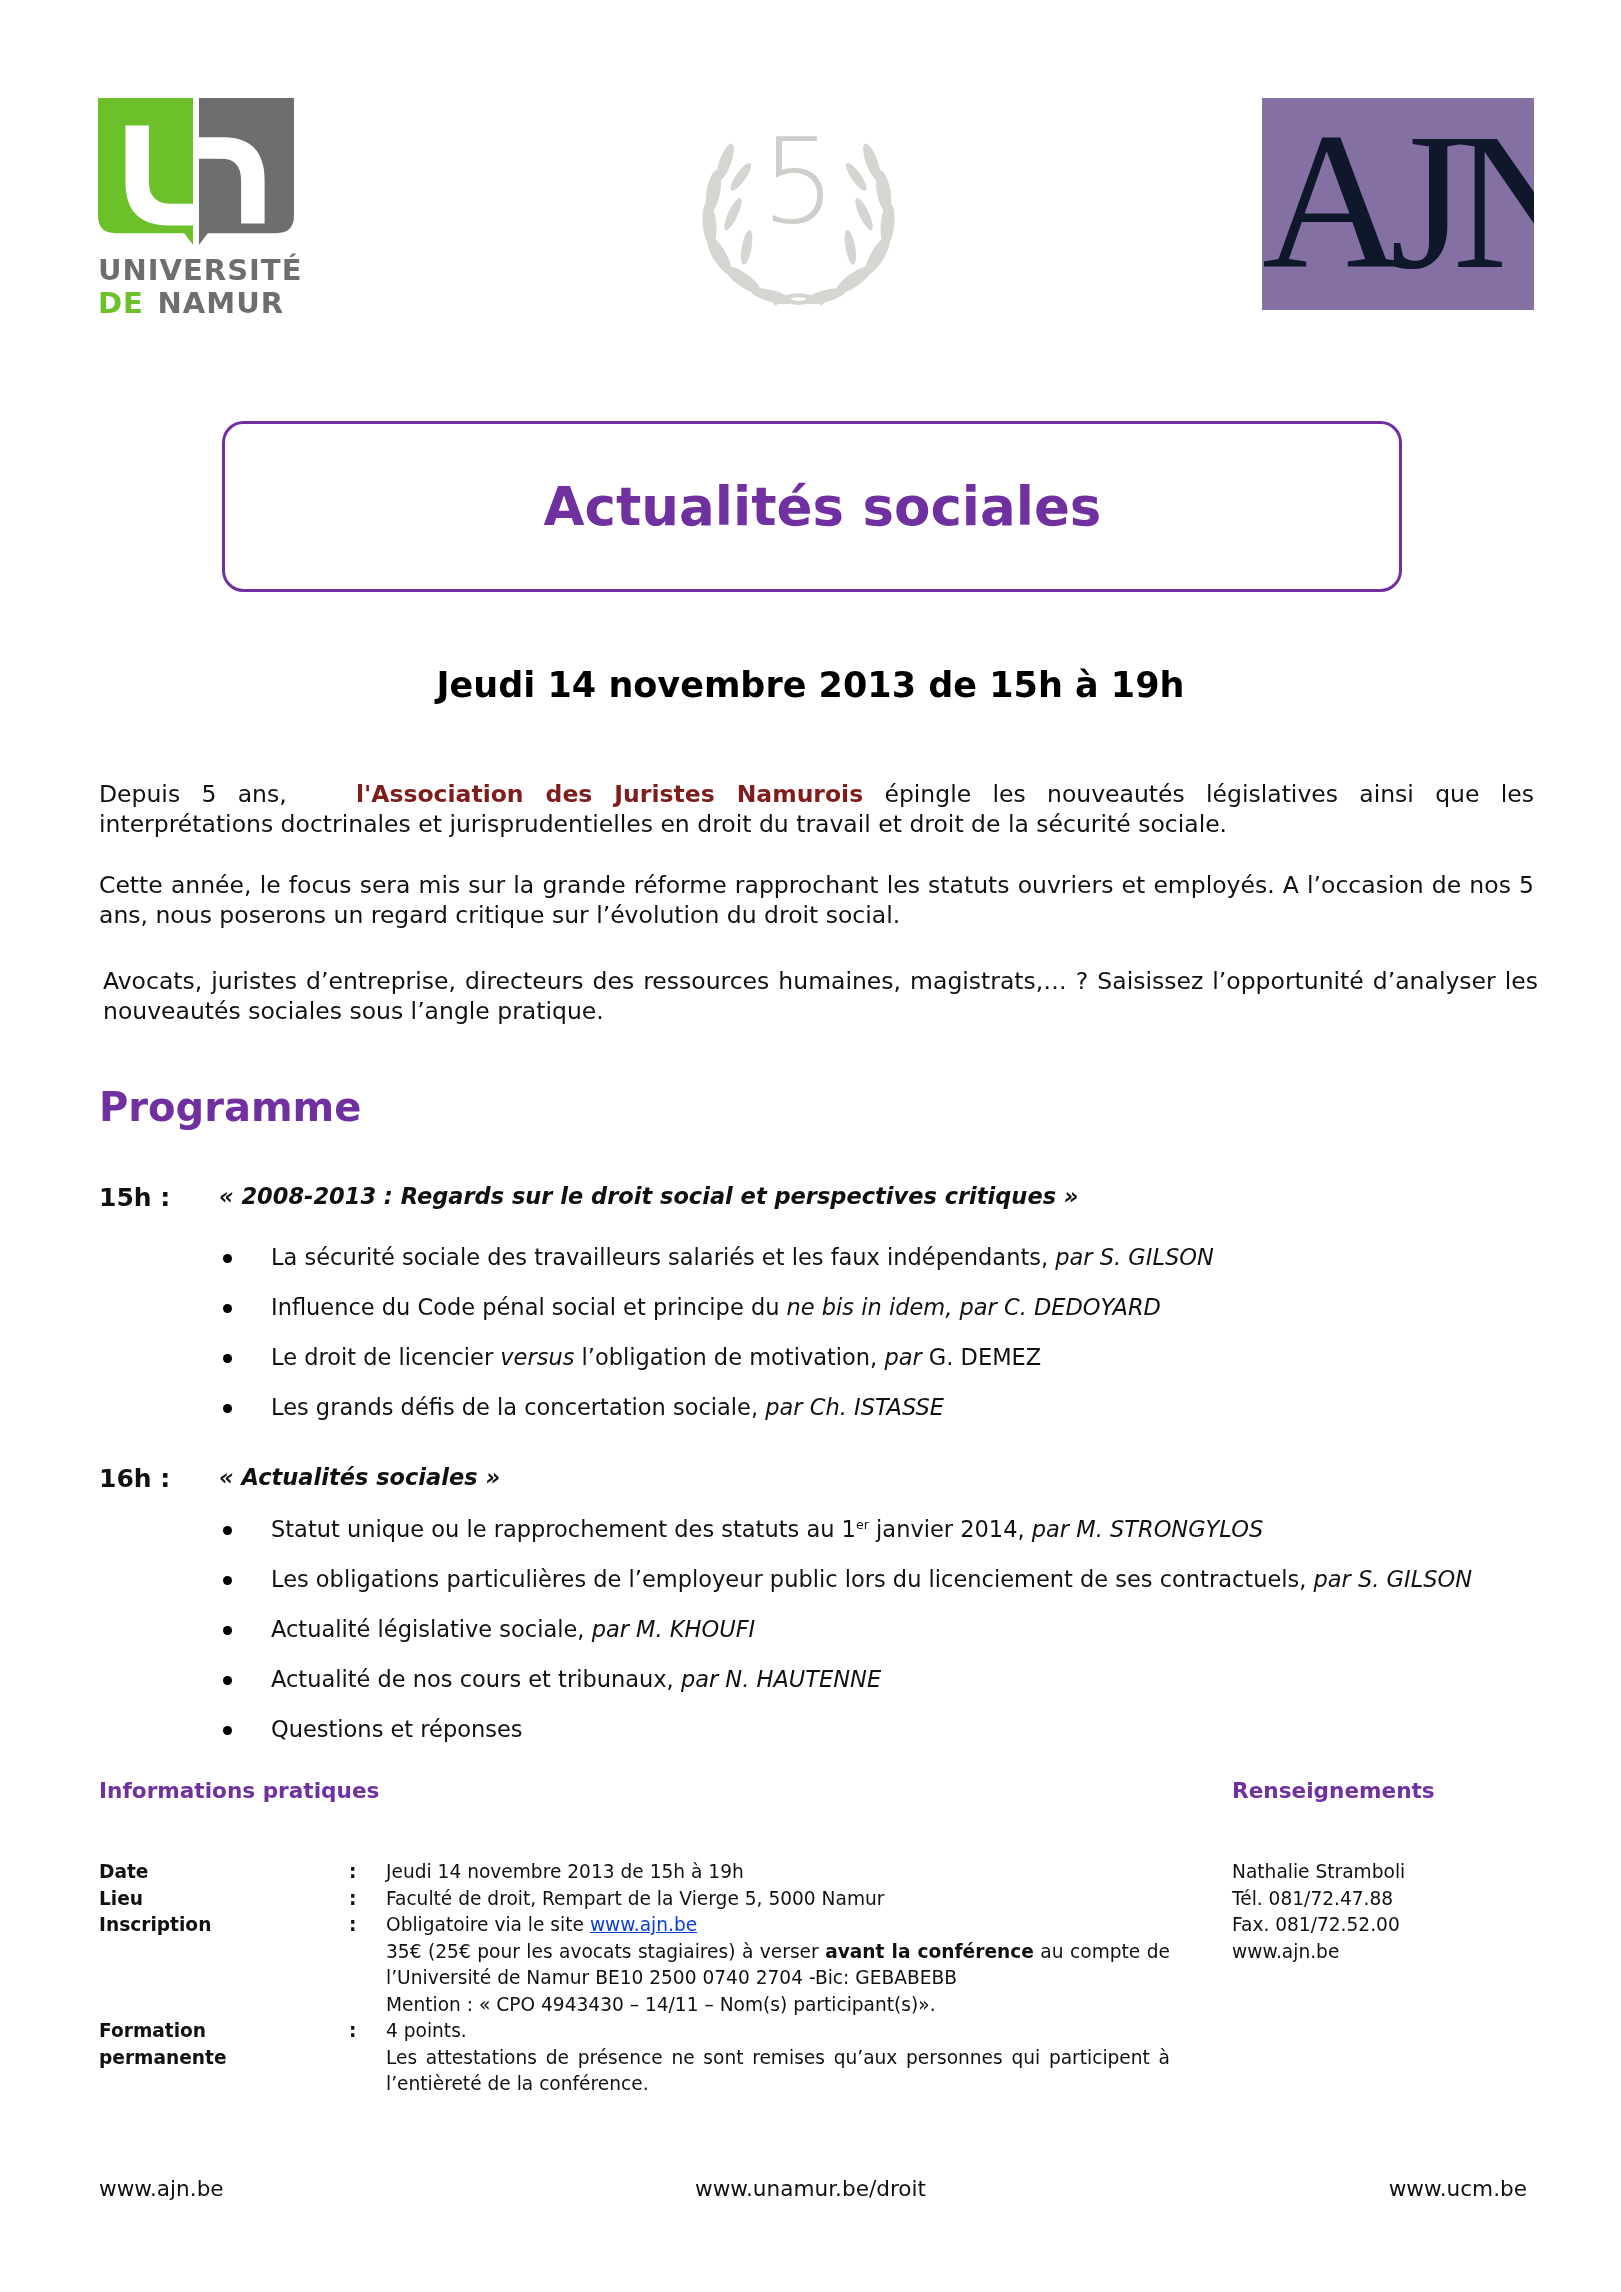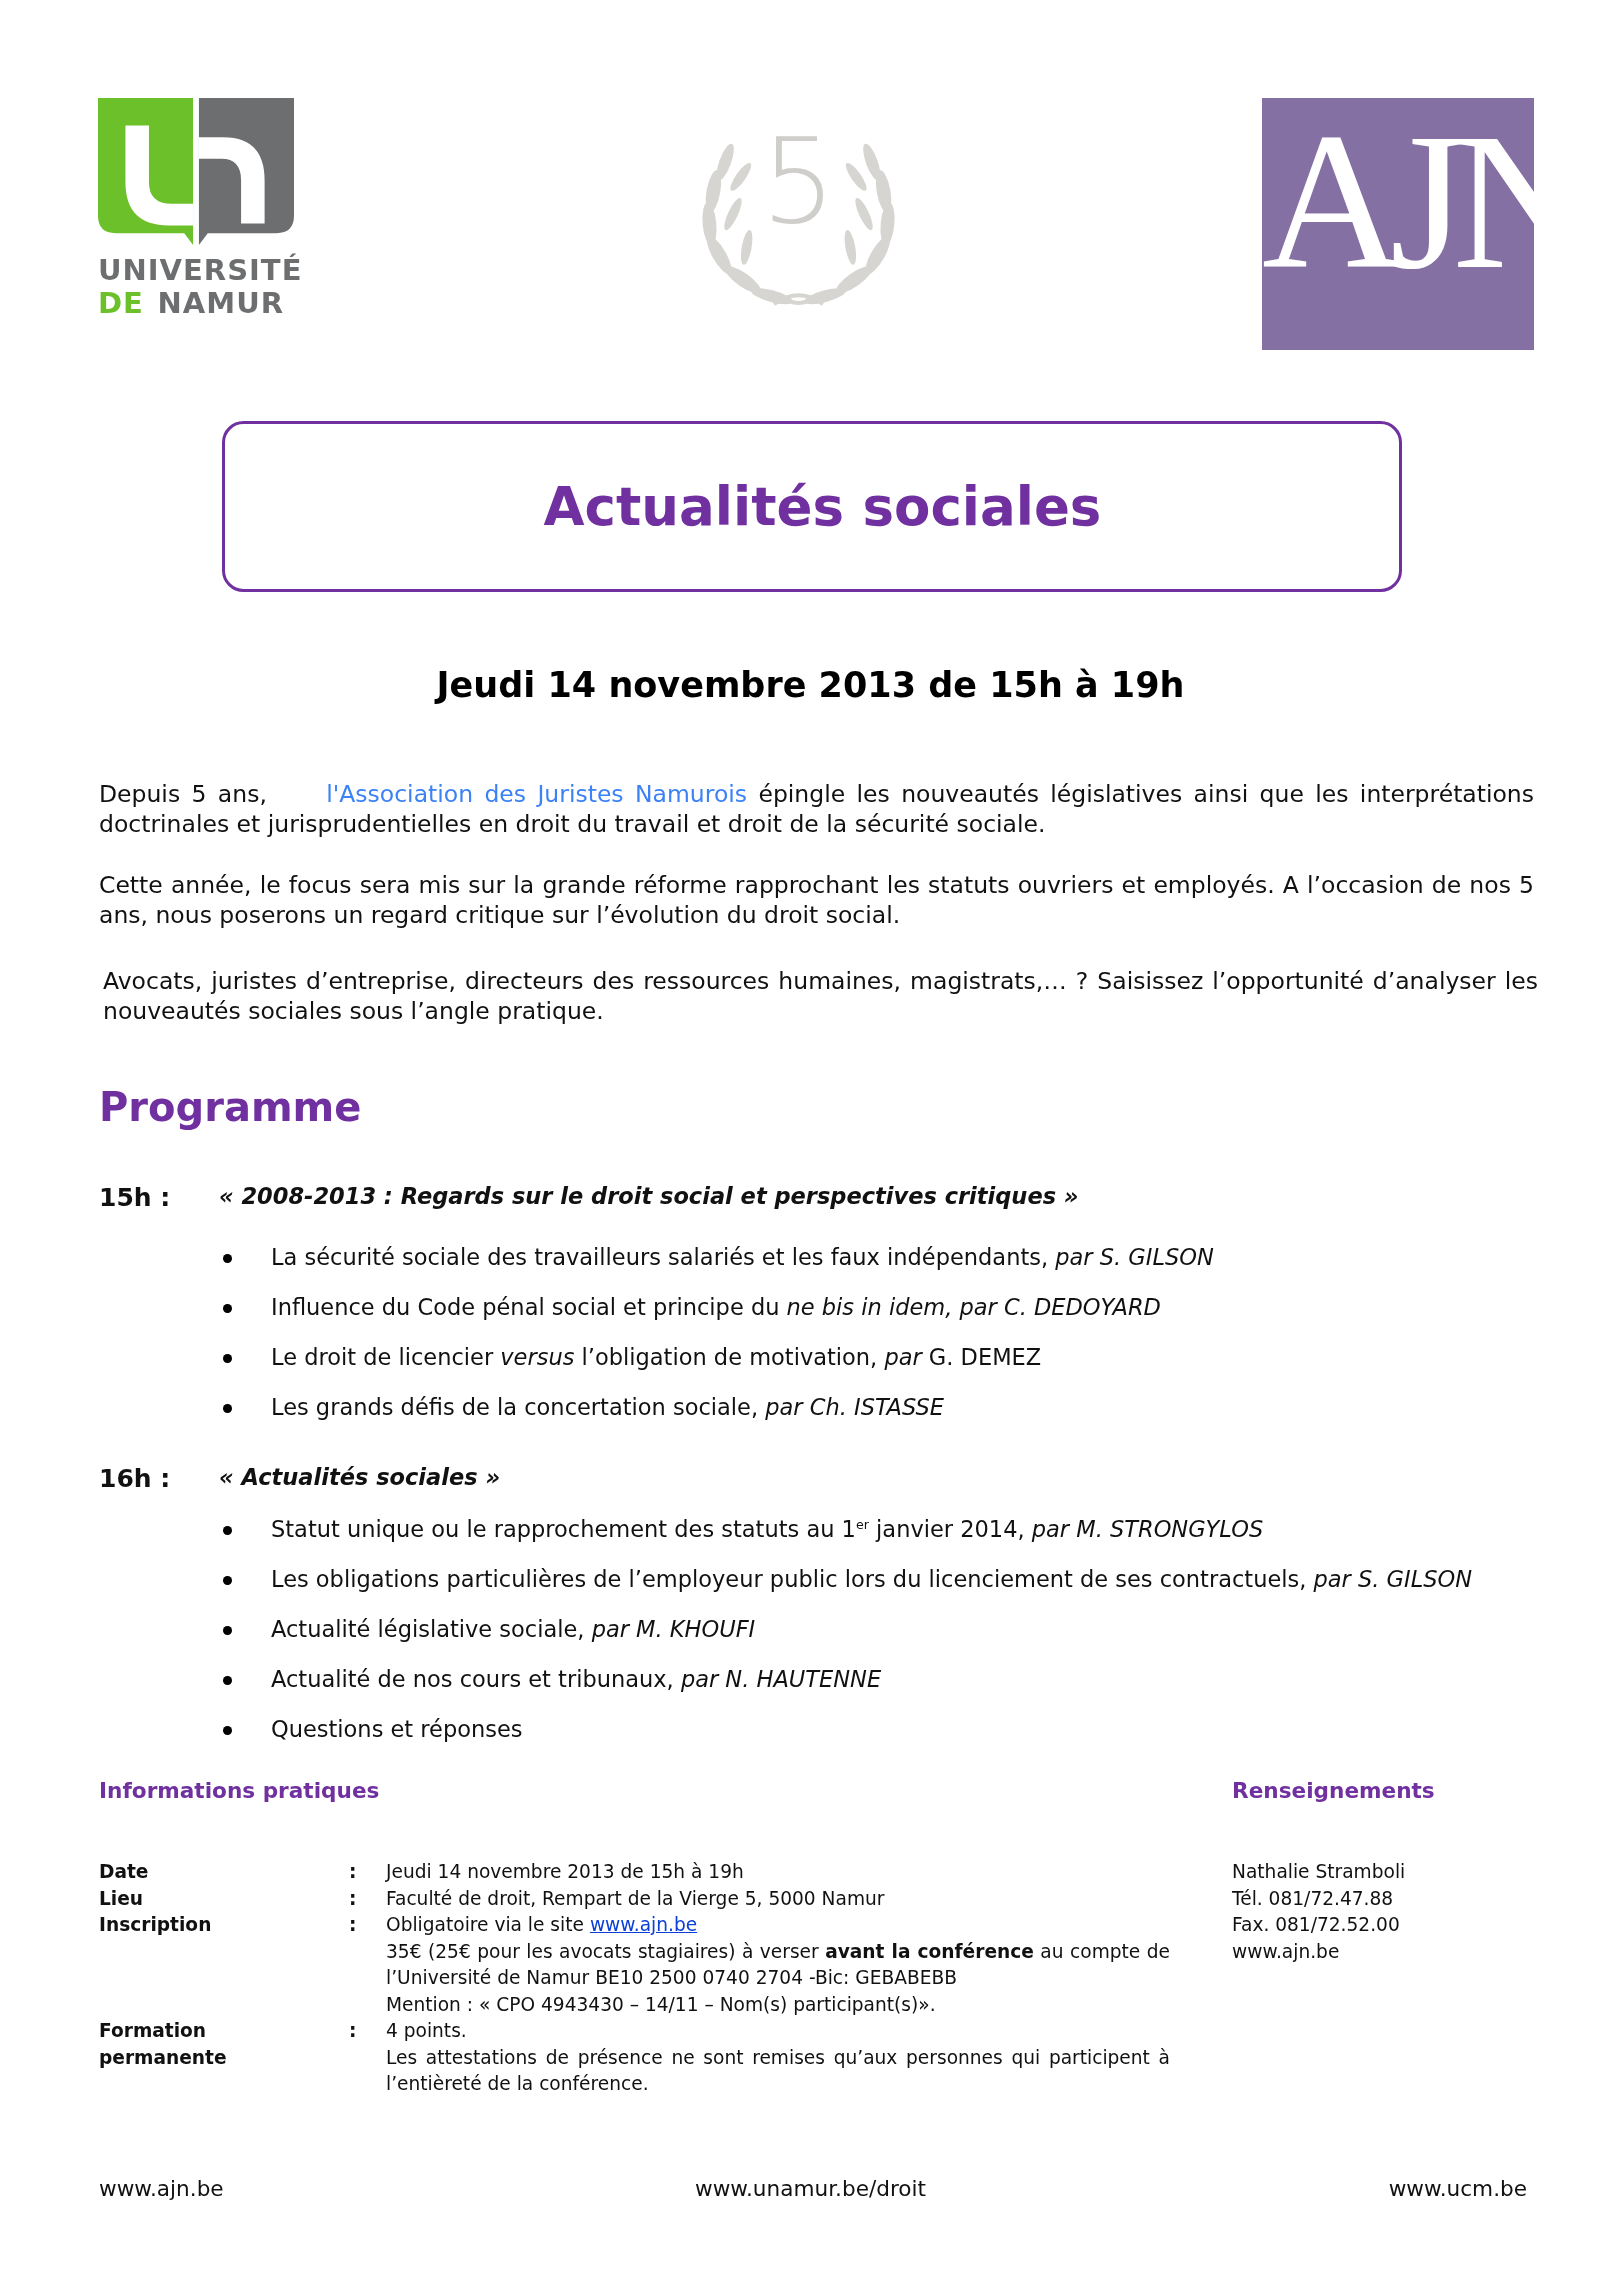--- a/index.html
+++ b/index.html
@@ -20,22 +20,22 @@
     #logo-unamur .word2 { top: 190px; }
     #logo-unamur .word2 .de { color: #6cc12a; margin-right: 13.7px; }
 
     #logo-anniversary { left: 686px; top: 118px; width: 225px; height: 196px; }
     #logo-anniversary .five {
       position: absolute; left: 0; right: 0; top: 0; text-align: center;
       font-family: "DejaVu Sans", sans-serif; font-size: 118px; font-weight: 300; color: #cfcecb; line-height: 127px;
     }
 
     #logo-ajn {
-      left: 1262px; top: 98px; width: 272px; height: 252px; background: #8470a3;
-      color: #ffffff; font-family: "Liberation Serif", serif; font-size: 196px; line-height: 206px;
+      left: 1262px; top: 98px; width: 272px; height: 212px; background: #8470a3;
+      color: #0f172a; font-family: "Liberation Serif", serif; font-size: 196px; line-height: 206px;
       text-align: center; letter-spacing: -13.7px; overflow: hidden;
     }
 
     
     #title-box {
       left: 222px; top: 421px; width: 1180px; height: 171px;
       border: 3.9px solid #7030a0; border-radius: 21.6px; box-sizing: border-box;
       display: flex; align-items: center; justify-content: center;
     }
     #title-box .t { font-size: 53px; font-weight: bold; color: #7030a0; margin-left: 21px; }
@@ -46,21 +46,21 @@
     }
 
     
     .para {
       left: 99px; width: 1435px; font-size: 23.5px; line-height: 30px;
       text-align: justify; color: #111;
     }
     #intro-1 { top: 779px; }
     #intro-2 { top: 870px; }
     #intro-3 { top: 962px; }
-    .purple { color: #3b82f6; font-weight: normal; margin-left: 48px; }
+    .purple { color: #7f1d1d; font-weight: bold; margin-left: 48px; }
 
     #programme-heading { left: 99px; top: 1084px; font-size: 40px; font-weight: bold; color: #7030a0; }
 
     .slot-time { left: 99px; font-size: 25px; font-weight: bold; }
     .slot-title { left: 219px; font-size: 22.5px; font-weight: bold; font-style: italic; }
     #slot1-time, #slot1-title { top: 1183px; }
     #slot2-time, #slot2-title { top: 1464px; }
 
     .bullets { left: 218px; width: 1353px; margin: 0; padding: 0; list-style: none; }
     .bullets li { position: relative; padding-left: 53px; font-size: 22.5px; height: 50px; line-height: 29px; white-space: nowrap; }

